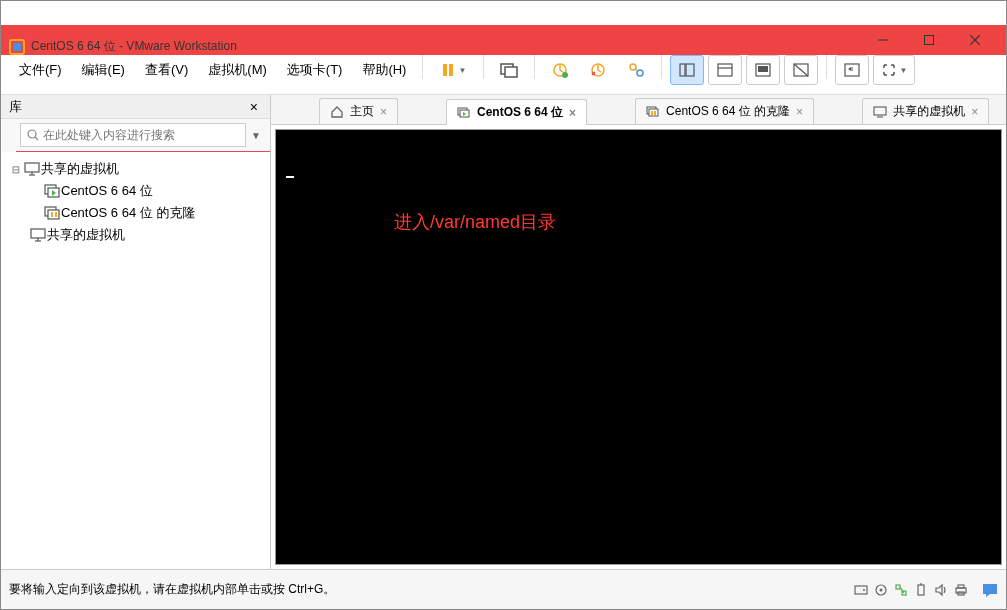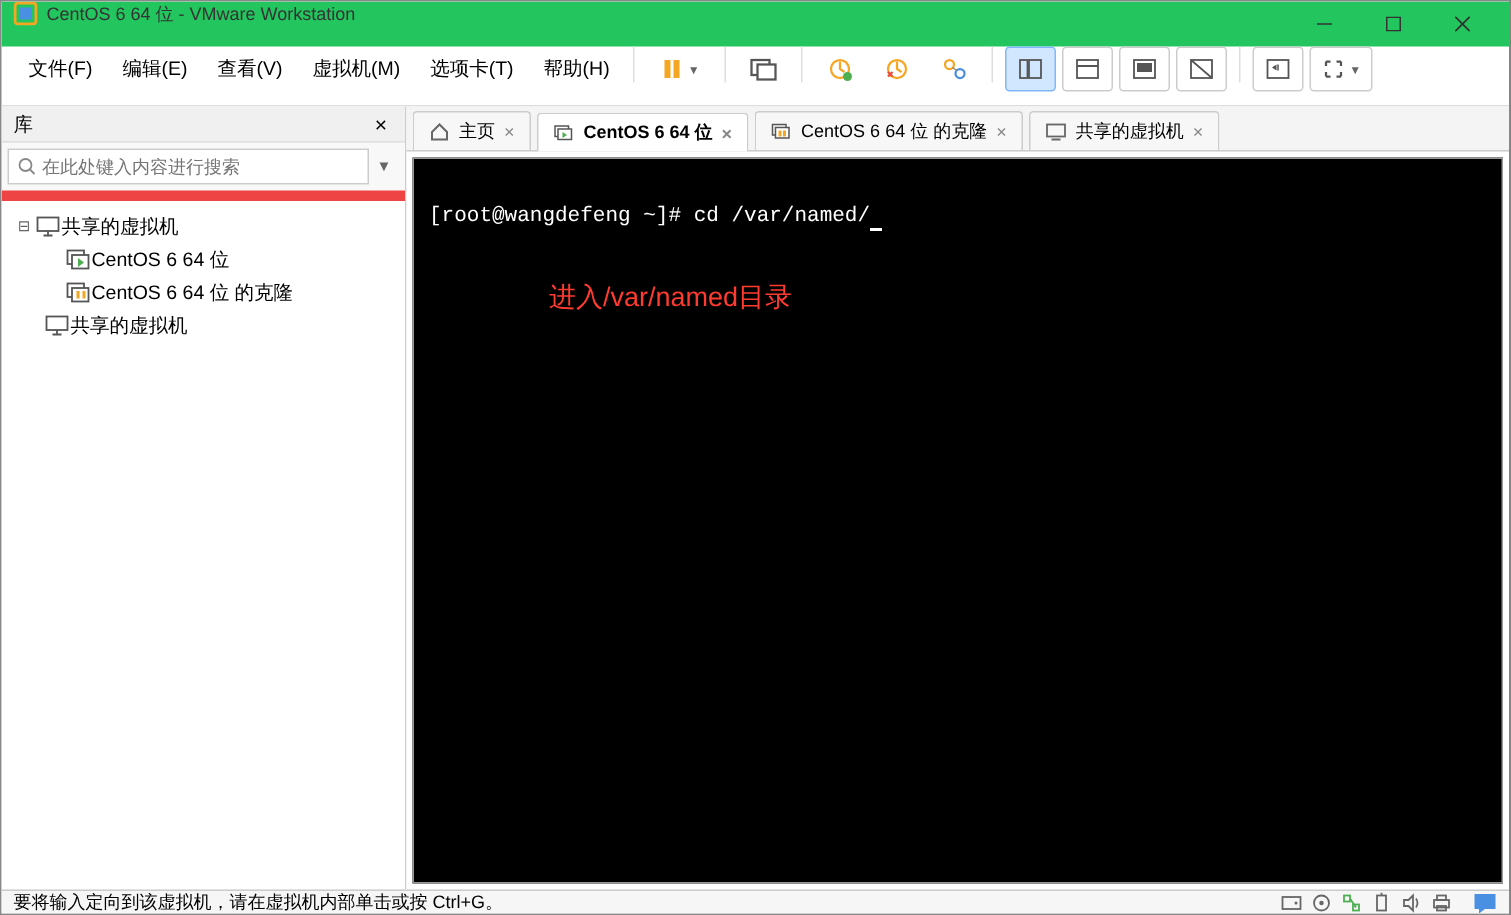--- a/index.html
+++ b/index.html
@@ -1,19 +1,19 @@
 <!DOCTYPE html>
 <html><head>
 <meta charset="utf-8">
 <style>
   * { box-sizing: border-box; margin: 0; padding: 0; }
   body { font-family: "Microsoft YaHei", "Segoe UI", sans-serif; font-size: 12px; background: #fff; width: 1007px; height: 610px; overflow: hidden; display: flex; flex-direction: column; border: 1px solid #888; }
   
   
-  .titlebar { height: 30px; display: flex; align-items: flex-start; padding: 0 8px; background: #22c55e; }
+  .titlebar { height: 30px; display: flex; align-items: flex-end; padding: 0 8px; background: #ef4444; margin-top: 24px; }
   .titlebar .app-icon { width: 16px; height: 16px; margin-right: 6px; display: flex; align-items: center; justify-content: center; }
   .titlebar .title { flex: 1; font-size: 12px; color: #333; }
   .titlebar .win-controls { display: flex; }
   .titlebar .win-btn { width: 46px; height: 30px; display: flex; align-items: center; justify-content: center; cursor: pointer; }
   
   
   .menubar { height: 40px; display: flex; padding: 0 8px; gap: 0; border-bottom: 1px solid #ddd; }
   .menubar .menu-item { padding: 6px 10px; cursor: pointer; font-size: 13px; }
   .menubar .sep { width: 1px; height: 24px; background: #ddd; margin: 0 6px; }
   .menubar .toolbar-btn { width: 34px; height: 30px; display: flex; align-items: center; justify-content: center; cursor: pointer; border-radius: 3px; margin: 0 2px; }
@@ -22,46 +22,46 @@
   .menubar .dropdown-caret { font-size: 8px; color: #666; margin-left: 2px; }
   
   
   .body-split { flex: 1; display: flex; overflow: hidden; }
   
   
   .sidebar { width: 270px; border-right: 1px solid #ccc; display: flex; flex-direction: column; background: #f8f8f8; }
   .sidebar-header { height: 24px; display: flex; align-items: center; padding: 0 8px; background: #f0f0f0; border-bottom: 1px solid #ddd; font-size: 13px; }
   .sidebar-header .label { flex: 1; }
   .sidebar-header .close-btn { cursor: pointer; font-size: 14px; padding: 0 4px; }
-  .sidebar-search { padding: 4px; display: flex; align-items: center; border-bottom: 7px solid #ef4444; }
+  .sidebar-search { padding: 4px; display: flex; align-items: center; border-bottom: 1px solid #ef4444; margin-left: 15px; }
   .sidebar-search-box { flex: 1; border: 1px solid #ccc; height: 24px; display: flex; align-items: center; padding: 0 6px; background: #fff; }
   .sidebar-search-box input { border: none; outline: none; flex: 1; font-size: 12px; background: transparent; }
   .sidebar-search-box .search-icon { color: #888; margin-right: 4px; }
   .sidebar-search .drop { width: 20px; text-align: center; font-size: 10px; color: #666; cursor: pointer; }
   .tree { flex: 1; padding: 6px 4px; background: #fff; overflow: auto; font-size: 13px; }
   .tree-row { display: flex; align-items: center; height: 22px; padding-left: 4px; cursor: pointer; white-space: nowrap; }
   .tree-row .twisty { width: 14px; text-align: center; font-size: 10px; color: #666; }
   .tree-row .node-icon { width: 18px; display: flex; align-items: center; justify-content: center; }
   .tree-row.level-1 { padding-left: 24px; }
   .tree-row.level-2 { padding-left: 24px; }
   
   
   .main { flex: 1; display: flex; flex-direction: column; background: #fff; }
   .tabbar { height: 30px; display: flex; align-items: flex-end; padding: 0 4px; gap: 4px; background: #f4f4f4; border-bottom: 1px solid #ccc; }
-  .tab { height: 26px; border: 1px solid #ccc; border-bottom: none; background: #f7f7f7; display: flex; align-items: center; padding: 0 10px; gap: 6px; font-size: 12px; cursor: pointer; border-radius: 3px 3px 0 0; max-width: 200px; }
+  .tab { height: 26px; border: 1px solid #ccc; border-bottom: none; background: #f7f7f7; display: flex; align-items: center; padding: 0 10px; gap: 6px; font-size: 12px; cursor: pointer; border-radius: 3px 3px 0 0; max-width: 200px; margin-left: 44px; }
   .tab.active { background: #fff; font-weight: bold; position: relative; top: 1px; }
   .tab .tab-icon { width: 14px; display: flex; align-items: center; justify-content: center; }
   .tab .tab-close { font-size: 12px; color: #888; cursor: pointer; }
   .terminal-wrap { flex: 1; background: #000; position: relative; margin: 4px; border: 1px solid #999; }
   .terminal { font-family: "Consolas", "Courier New", monospace; font-size: 14px; color: #fff; padding: 30px 10px 10px 10px; white-space: pre; }
   .terminal .cursor { display:inline-block; width:8px; border-bottom:2px solid #fff; }
-  .annotation { position: absolute; color: #ff3b30; font-size: 18px; font-family: "Microsoft YaHei", sans-serif; font-weight: 500; }
-  
-  
-  .statusbar { height: 16px; border-top: 1px solid #ccc; display: flex; align-items: center; padding: 0 8px; font-size: 12px; background: #f6f6f6; }
+  .annotation { position: absolute; color: #ff3b30; font-size: 18px; font-family: "Microsoft YaHei", sans-serif; font-weight: 500; margin-left: 28px; }
+  
+  
+  .statusbar { height: 40px; border-top: 1px solid #ccc; display: flex; align-items: center; padding: 0 8px; font-size: 12px; background: #f6f6f6; }
   .statusbar .msg { flex: 1; }
   .statusbar .tray { display: flex; gap: 6px; align-items: center; }
   .statusbar .tray span { cursor: pointer; color: #555; }
   
   svg { display: block; }
 </style>
 </head>
 <body>
 
 <div class="titlebar">
@@ -283,21 +283,21 @@
           <svg width="14" height="12" viewBox="0 0 14 12">
               <rect x="1" y="1" width="12" height="8" fill="none" stroke="#666" stroke-width="1.2"></rect>
               <line x1="4" y1="11" x2="10" y2="11" stroke="#666" stroke-width="1.2"></line>
             </svg>
         </span>
         <span>共享的虚拟机</span>
         <span class="tab-close">×</span>
       </div>
     </div>
     <div class="terminal-wrap">
-      <div class="terminal"><span>[root@wangdefeng ~]# cd /var/named/</span><span class="cursor"> </span></div>
+      <div class="terminal"><span class="cursor"> </span></div>
       <div class="annotation" style="left:90px; top:80px;">进入/var/named目录</div>
     </div>
   </div>
 </div>
 
 <div class="statusbar">
   <span class="msg">要将输入定向到该虚拟机，请在虚拟机内部单击或按 Ctrl+G。</span>
   <div class="tray">
     <span>
         <svg width="14" height="14" viewBox="0 0 14 14">

